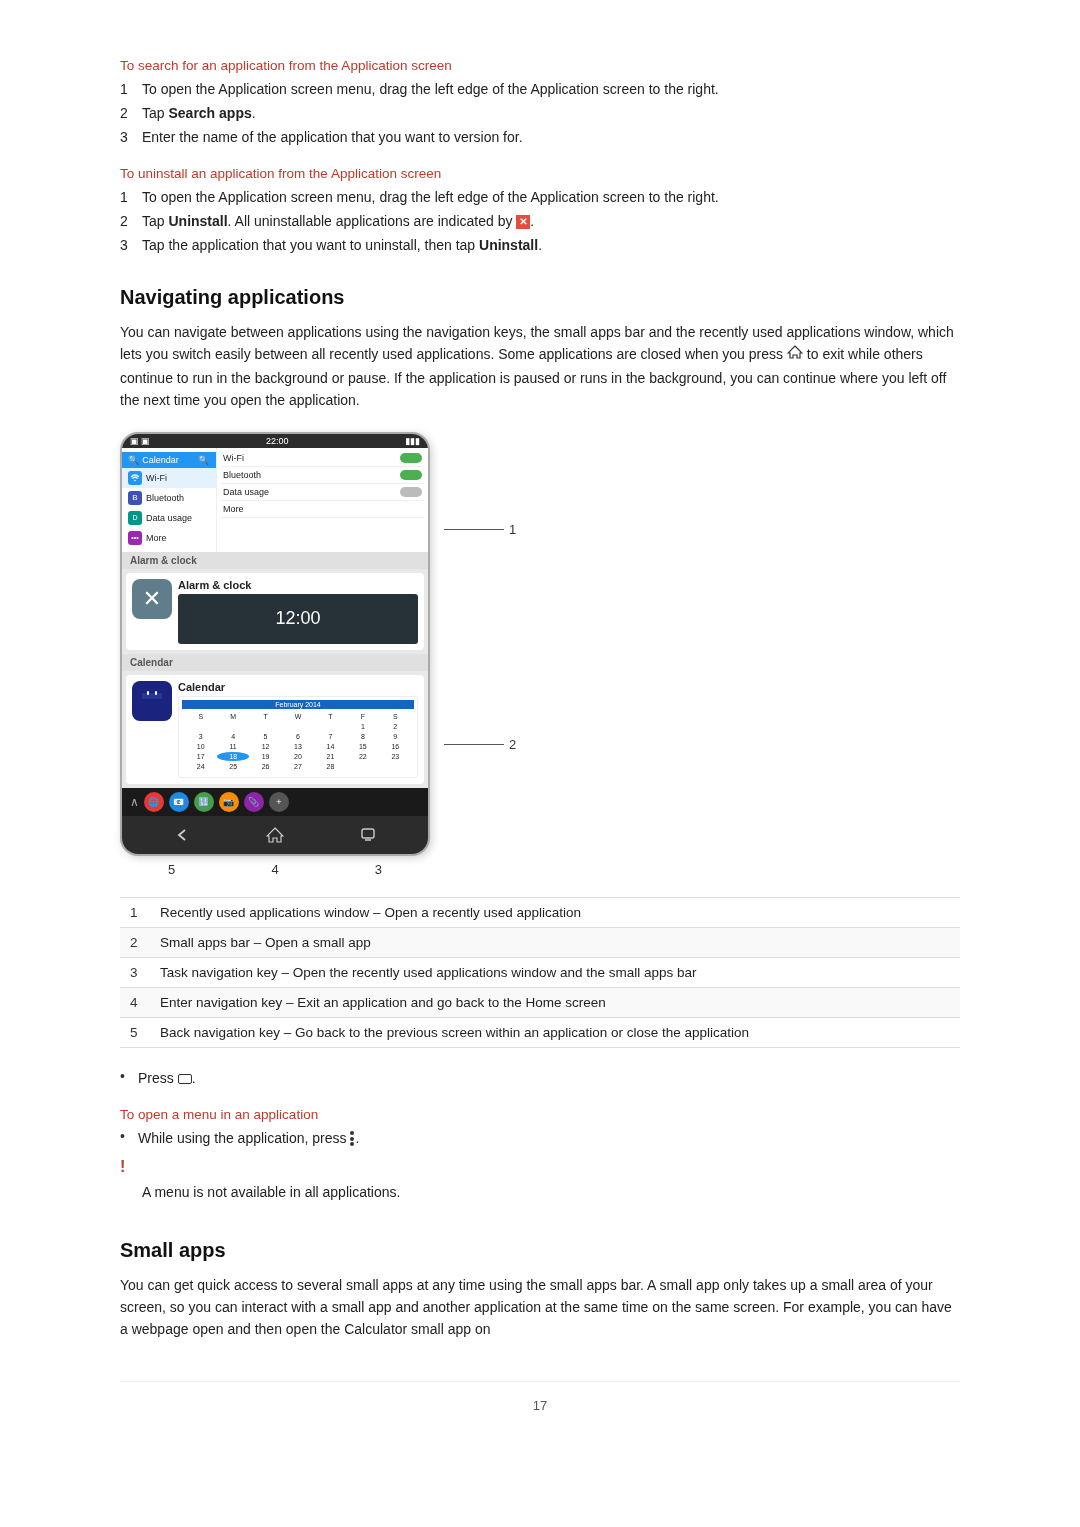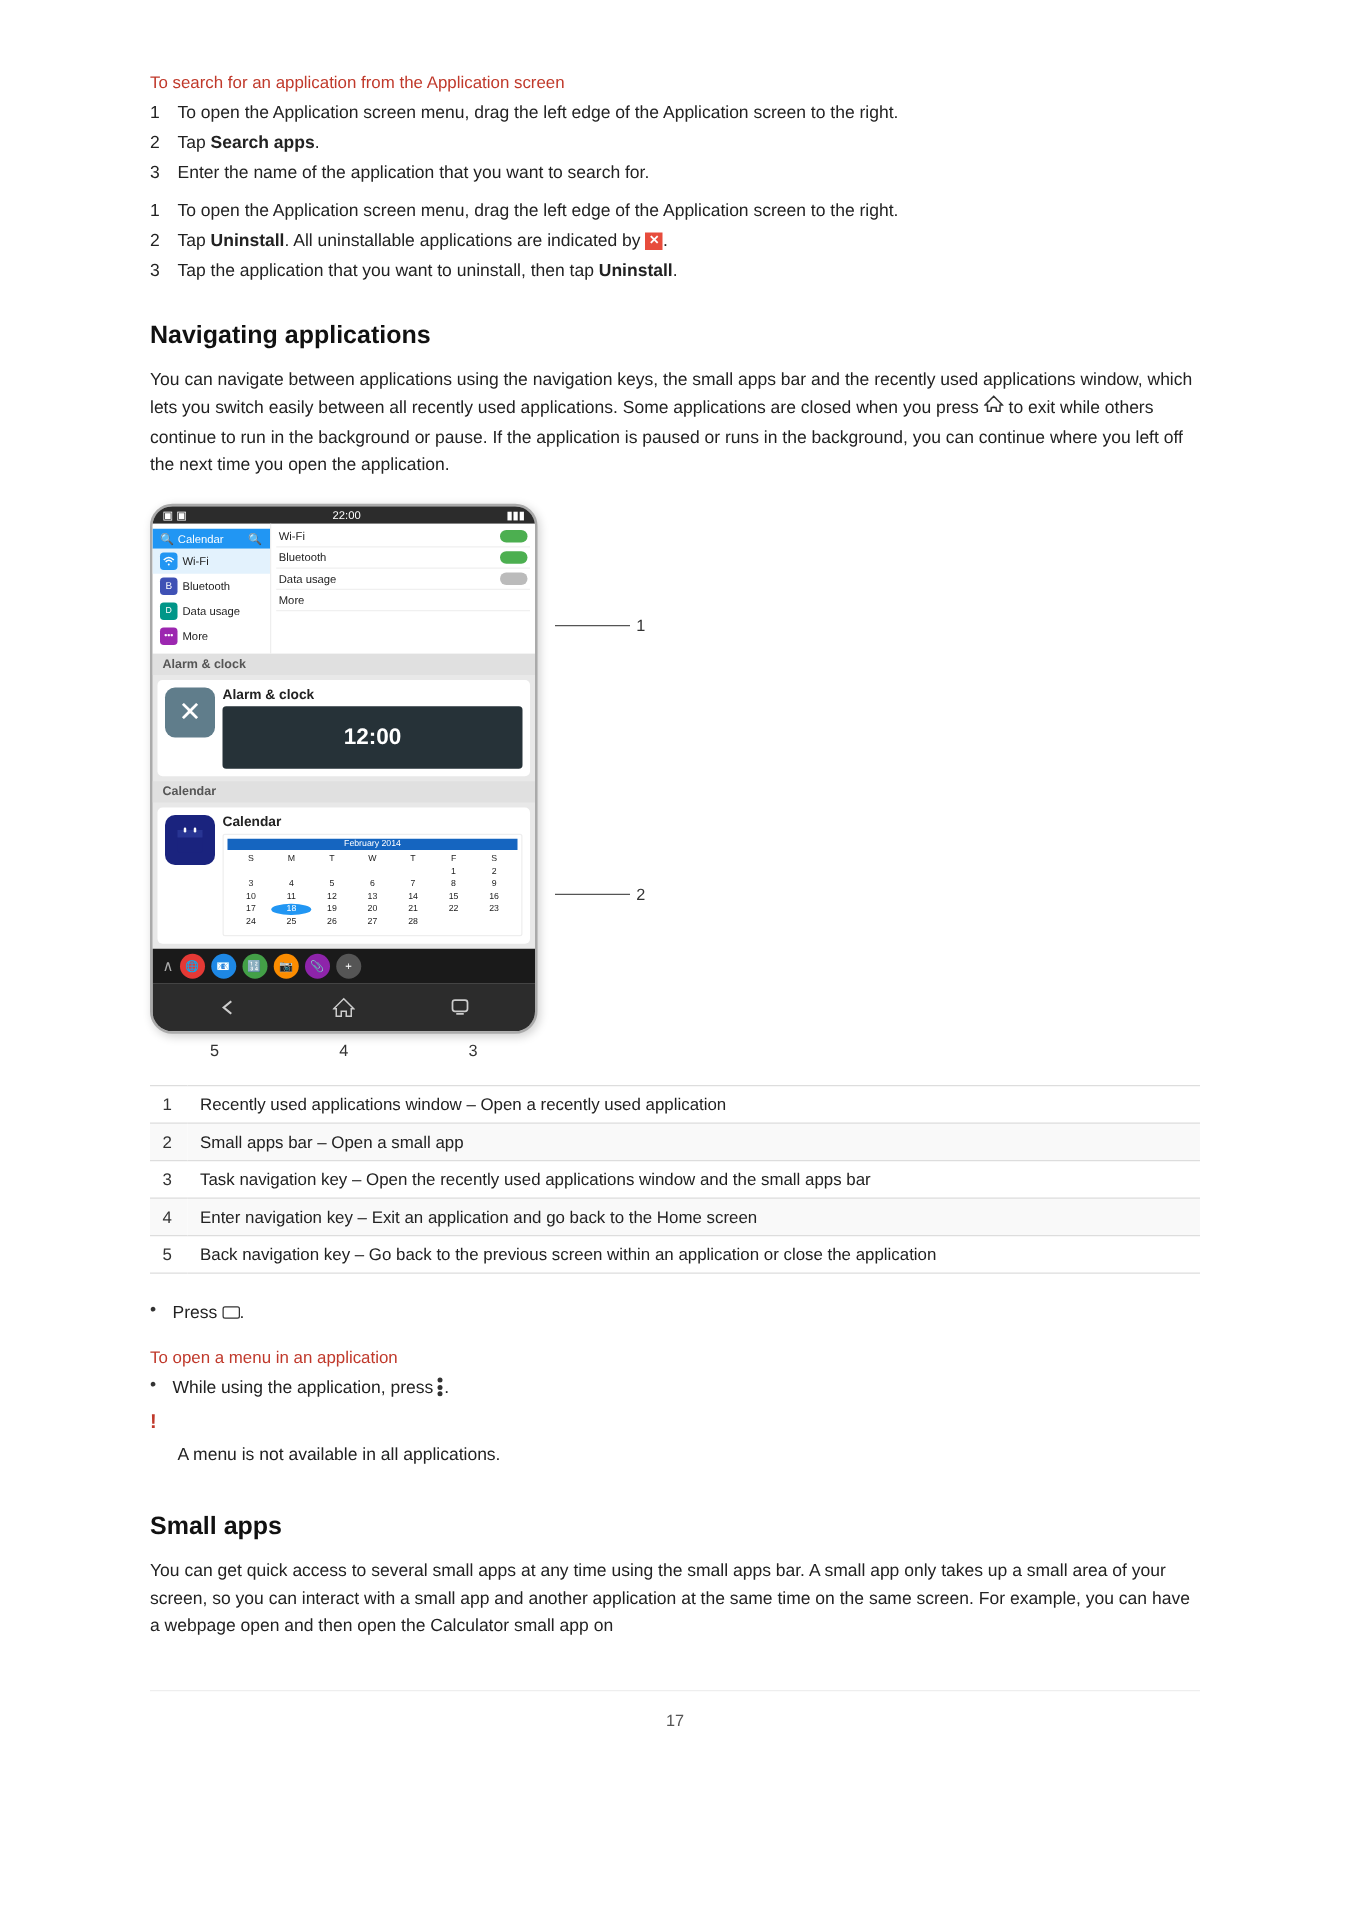--- a/index.html
+++ b/index.html
@@ -128,21 +128,21 @@
       background: #263238;
       border-radius: 3px;
       height: 50px;
       display: flex;
       align-items: center;
       justify-content: center;
     }
     .clock-display {
       color: #fff;
       font-size: 18px;
-      font-weight: 700;
+      font-weight: 400;
     }
     .calendar-grid {
       background: #fff;
       border-radius: 3px;
       padding: 3px;
       font-size: 7px;
       display: grid;
       grid-template-columns: repeat(7, 1fr);
       gap: 1px;
     }
@@ -350,26 +350,27 @@
     <li>
       <span class="num">1</span>
       <span class="content">To open the Application screen menu, drag the left edge of the Application screen to the right.</span>
     </li>
     <li>
       <span class="num">2</span>
       <span class="content">Tap <strong>Search apps</strong>.</span>
     </li>
     <li>
       <span class="num">3</span>
-      <span class="content">Enter the name of the application that you want to search for.</span>
+      <span class="content">Enter the name of the application that you want to version for.</span>
     </li>
   </ol>
 </div>
 
 <div>
+  <div class="section-title">To uninstall an application from the Application screen</div>
   <ol class="numbered-list">
     <li>
       <span class="num">1</span>
       <span class="content">To open the Application screen menu, drag the left edge of the Application screen to the right.</span>
     </li>
     <li>
       <span class="num">2</span>
       <span class="content">Tap <strong>Uninstall</strong>. All uninstallable applications are indicated by <span class="red-x">✕</span>.</span>
     </li>
     <li>

